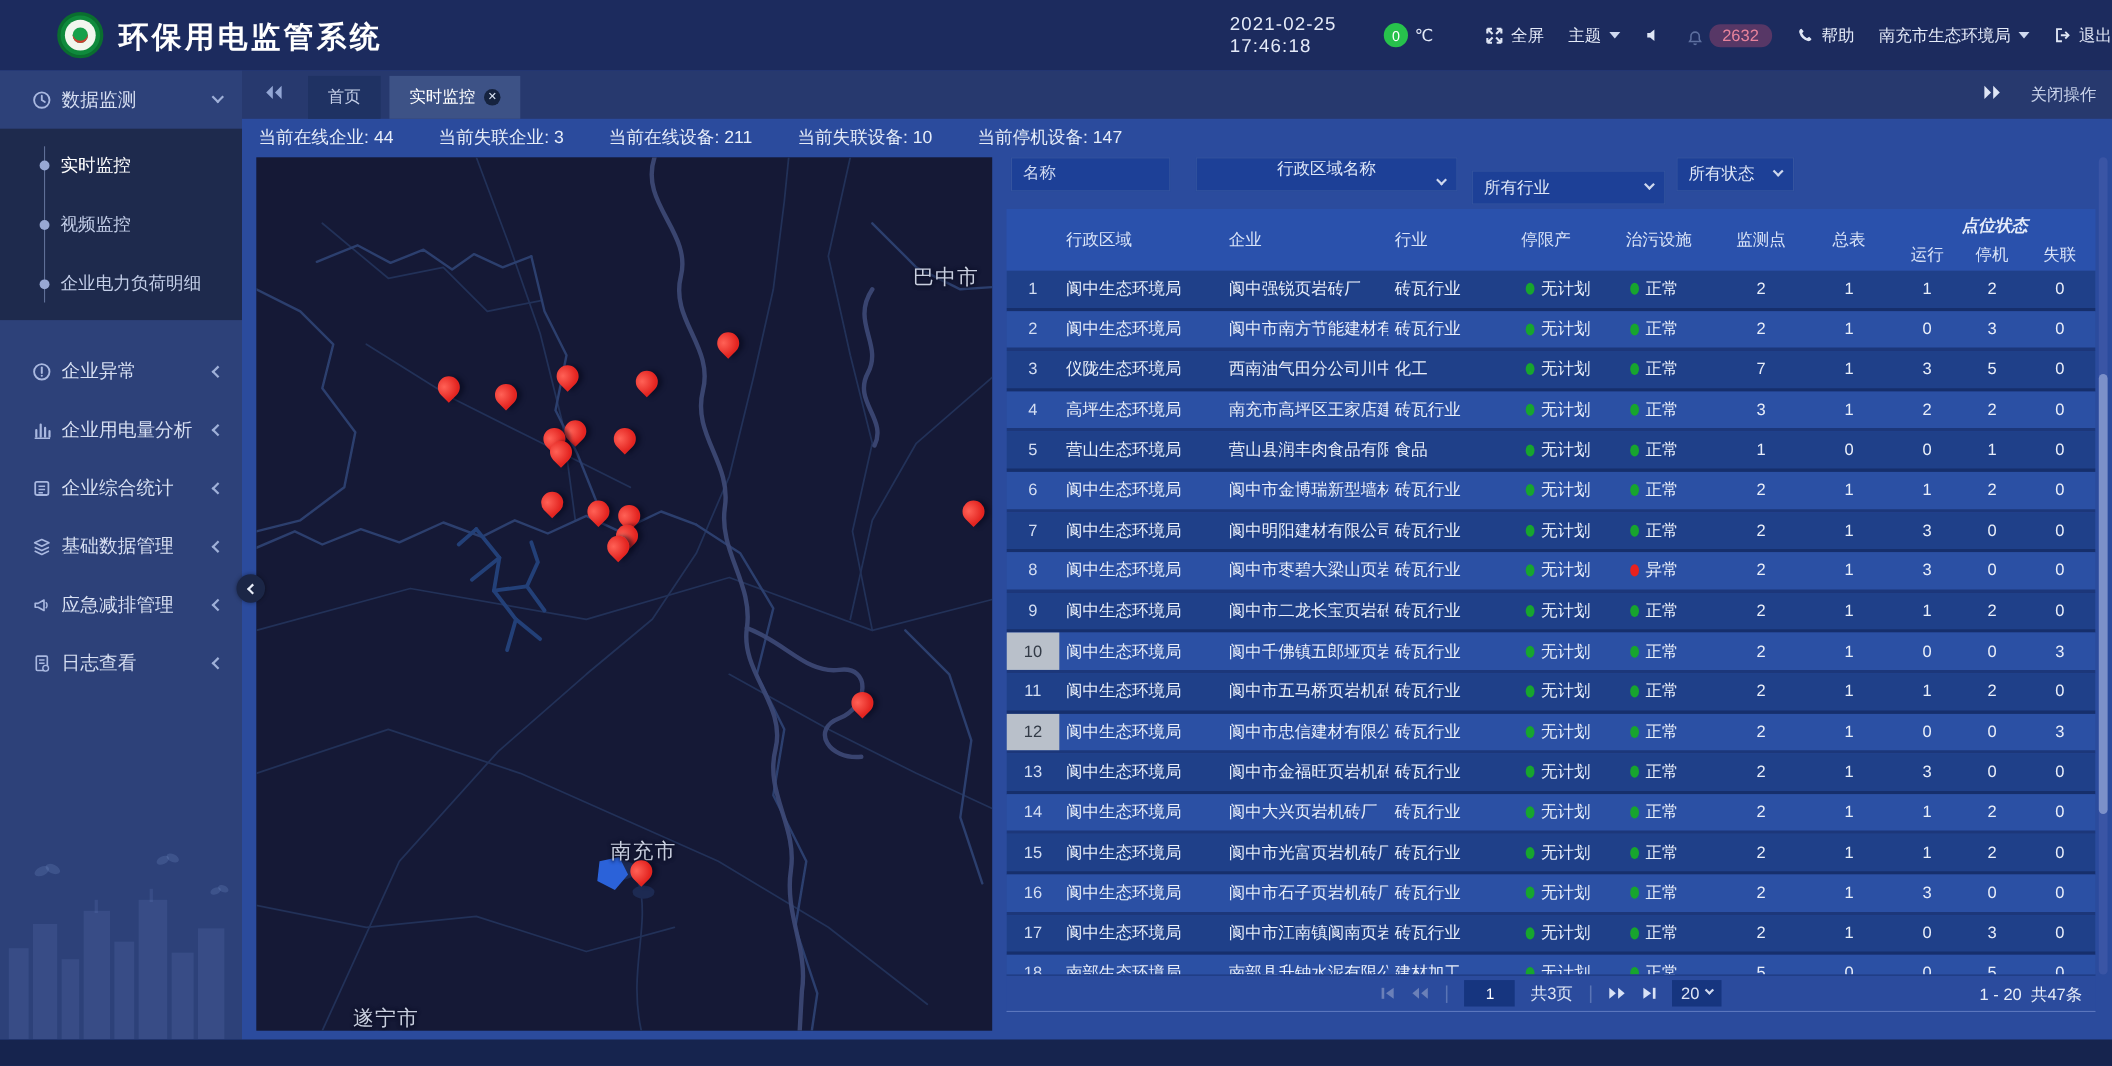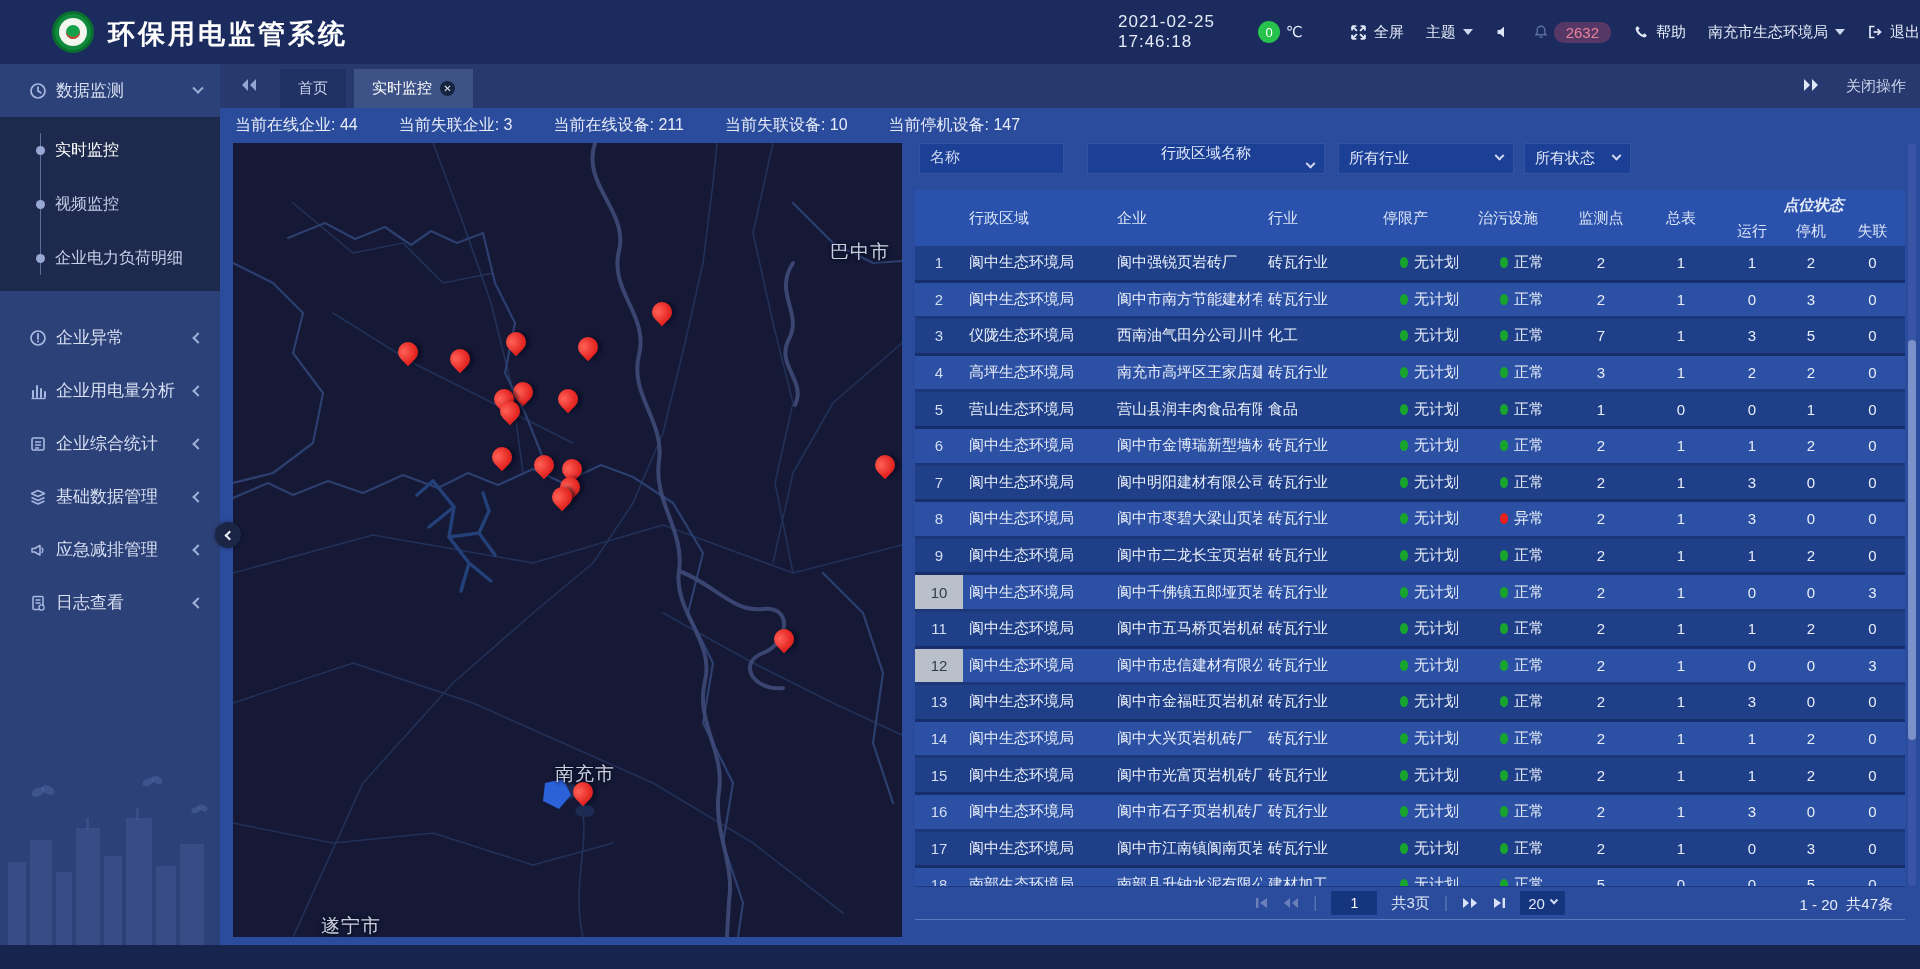--- a/index.html
+++ b/index.html
@@ -12,21 +12,21 @@
   .logo .inner { width:28px; height:28px; border-radius:50%; background:#f2f6ee; display:flex; align-items:center; justify-content:center; }
   .logo .core { width:14px; height:14px; border-radius:50%; background:#15a04a; box-shadow:0 -2px 0 #d23c30 inset; }
   .app-title { position:absolute; left:108px; top:16px; font-size:27px; font-weight:bold; letter-spacing:3px; color:#ffffff; }
   .hdr-right { position:absolute; left:1118px; top:0; height:64px; display:flex; align-items:center; gap:22px; font-size:15px; }
   .datetime { font-size:17px; letter-spacing:1px; }
   .temp { display:flex; align-items:center; gap:6px; }
   .temp-badge { width:22px; height:22px; border-radius:50%; background:#27c24c; color:#fff; font-size:13px; display:flex; align-items:center; justify-content:center; }
   .hdr-item { display:flex; align-items:center; gap:7px; cursor:pointer; white-space:nowrap; }
   .hdr-item svg { display:block; }
   .caret-down { width:0; height:0; border-left:5px solid transparent; border-right:5px solid transparent; border-top:6px solid #cfd9f0; display:inline-block; }
-  .notif { display:flex; align-items:center; gap:5px; }
+  .notif { display:flex; align-items:flex-end; gap:5px; }
   .notif-pill { background:rgba(226,82,122,0.30); color:#e8839c; border-radius:10px; padding:2px 12px; font-size:15px; }
   .sep-sp { width:4px; }
 
   
   .tabbar { position:absolute; left:220px; top:64px; width:1700px; height:44px; background:#27396e; display:flex; align-items:flex-end; z-index:20; }
   .tab-collapse { margin:0 0 12px 20px; color:#93a6d4; }
   .tab { height:39px; display:flex; align-items:center; padding:0 18px; margin-left:8px; font-size:15px; color:#c5cfe8; background:#1f3263; cursor:pointer; }
   .tab.first { margin-left:22px; }
   .tab.active { background:#3d5286; color:#ffffff; gap:8px; }
   .tab-close { width:15px; height:15px; border-radius:50%; background:#16233f; color:#dfe6f5; font-size:10px; line-height:15px; text-align:center; }
@@ -61,21 +61,21 @@
   .map-toggle { position:absolute; left:215px; top:522px; width:26px; height:26px; border-radius:50%; background:#1b2646; color:#e8edf8; display:flex; align-items:center; justify-content:center; z-index:28; cursor:pointer; box-shadow:0 0 4px rgba(0,0,0,.4); }
   .map-toggle .chev { border-color:#e8edf8; width:7px; height:7px; margin-left:3px; }
 
   
   .panel { position:absolute; left:915px; top:143px; width:990px; height:777px; }
   .filters { position:absolute; left:0; top:0; width:990px; height:31px; display:flex; }
   .f-box { height:31px; background:#1d4097; border:1px solid #35549f; color:#dfe7f7; font-size:15px; display:flex; align-items:center; padding:0 10px; }
   .f-box .chev { border-color:#cfd8ee; width:7px; height:7px; margin-left:auto; }
   #f-name { position:absolute; left:4px; width:145px; }
   #f-region { position:absolute; left:172px; width:238px;flex-direction:column; }
-  #f-industry { position:absolute; left:423px; width:176px; }
+  #f-industry { position:absolute; left:423px; width:176px;margin-top:12px; }
   #f-status { position:absolute; left:609px; width:107px; }
   .f-input { background:transparent; border:none; outline:none; color:#eef2fb; font-size:15px; width:100%; font-family:Liberation Mono, monospace; }
   .f-input::placeholder { color:#cfd9f0; opacity:1; }
 
   .grid { display:grid; grid-template-columns:48px 148px 151px 115px 95px 90px 78px 82px 60px 58px 65px; }
   .thead { position:absolute; left:0; top:47px; width:990px; height:56px; background:#2a51ac; color:#d9e3f7; font-size:15px; }
   .thead .h { grid-row:1/3; display:flex; align-items:center; }
   .thead .h.lft { padding-left:6px; }
   .thead .h.ctr, .thead .sub { justify-content:center; text-align:center; }
   .thead { grid-template-rows:26px 30px; }
@@ -83,21 +83,21 @@
   .thead .sub { display:flex; align-items:center; justify-content:center; }
 
   .tbody { position:absolute; left:0; top:103px; width:990px; height:640px; overflow:hidden; }
   .trow { height:36.6px; border-bottom:3px solid rgba(13,30,80,0.5); color:#e9eef9; font-size:15px; cursor:pointer; }
   .trow:nth-child(odd) { background:#1f4089; }
   .trow:nth-child(even) { background:#2b50a4; }
   .trow .c { display:flex; align-items:center; overflow:hidden; white-space:nowrap; }
   .trow .num { justify-content:center; color:#d3ddf2; }
   .trow .num.sel { background:#b9c0ca; color:#333b47; }
   .trow .t { padding-left:6px; }
-  .trow .s { padding-left:10px; gap:6px;justify-content:center; }
+  .trow .s { padding-left:10px; gap:6px; }
   .trow .n { justify-content:center; }
   .dot { width:8px; height:11px; border-radius:50%; flex:0 0 auto; }
 
   .pager { position:absolute; left:0; top:743px; width:990px; height:34px; background:#2b4b9d; border-top:1px solid #1d3a7e; border-bottom:1px solid #5b76bd; display:flex; align-items:center; justify-content:center; gap:14px; color:#dfe6f5; font-size:15px; }
   .pg-ico { display:flex; align-items:center; cursor:pointer; }
   .pg-sep { color:#5a74b5; font-size:17px; }
   .pg-input { width:46px; height:24px; background:#16357f; border:none; color:#fff; text-align:center; font-size:14px; font-family:inherit; }
   .pg-select { height:24px; background:#16357f; display:flex; align-items:center; gap:6px; padding:0 8px; cursor:pointer; }
   .pg-select .chev { border-color:#cfd8ee; width:6px; height:6px; }
   .pg-total { position:absolute; right:12px; top:0; height:34px; display:flex; align-items:center; color:#e6ecf8; }

